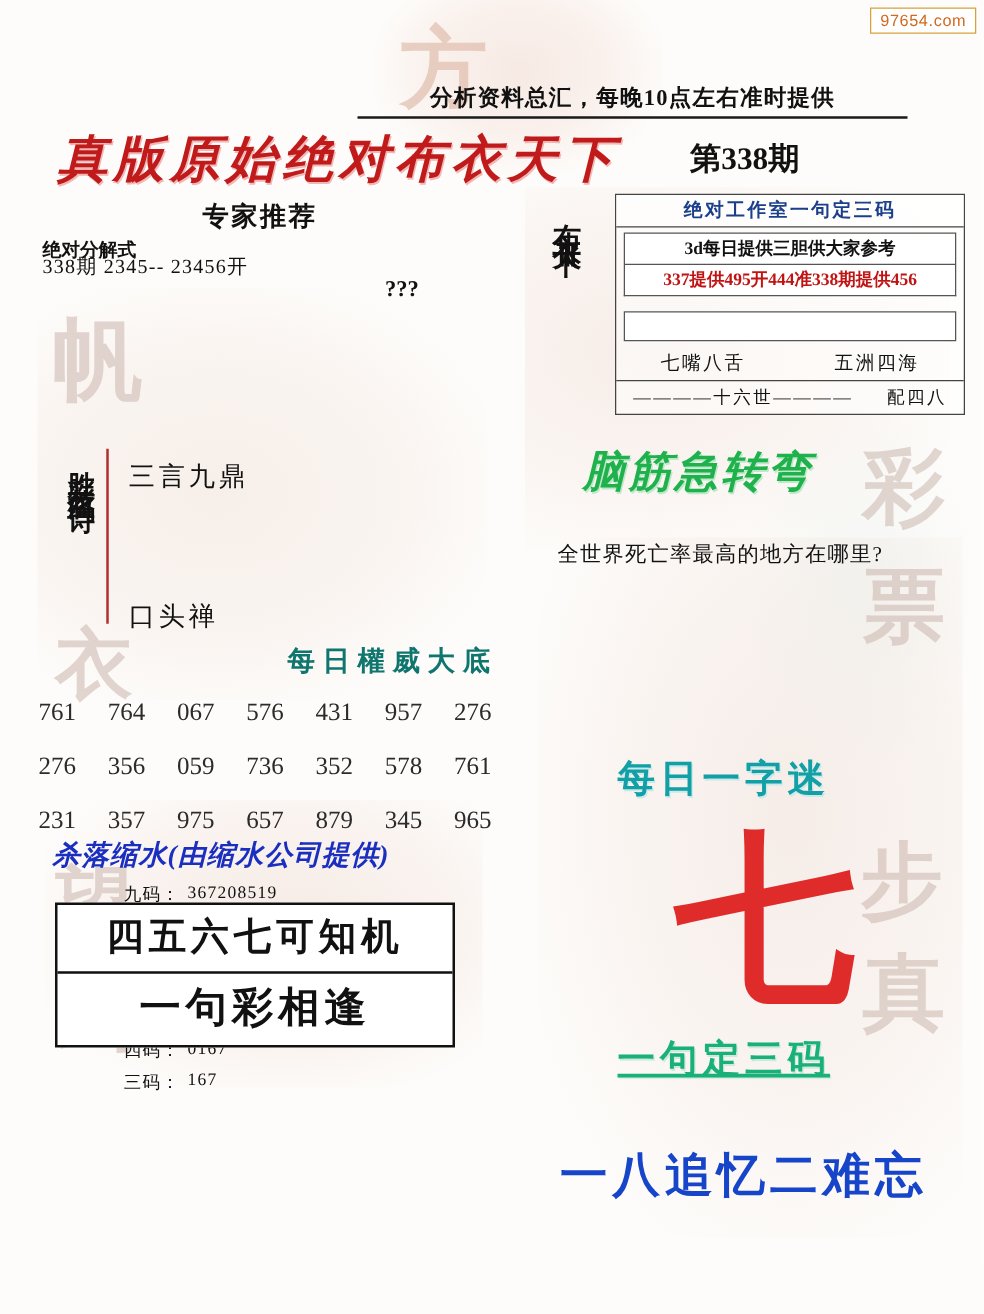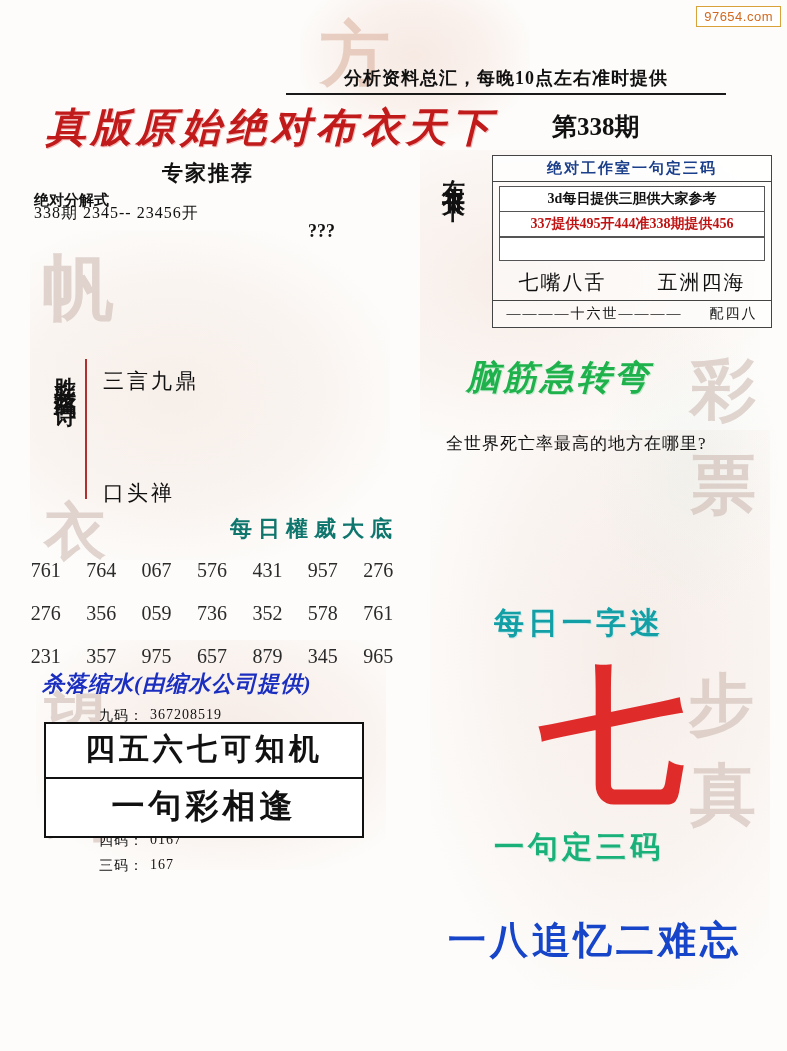--- a/index.html
+++ b/index.html
@@ -318,33 +318,33 @@
     background: #ffffff;
   }
   .info-red {
     text-align: center;
     font-size: 14px;
     font-weight: bold;
     color: #c01414;
     padding: 3px 0;
     border: 1px solid #555;
     border-top: none;
-    margin: -4px 6px 0 6px;
+    margin: -4px 6px 12px 6px;
     background: #ffffff;
   }
   .info-blank {
     height: 22px;
     border: 1px solid #555;
     margin: 0 6px 6px 6px;
     background: #ffffff;
   }
   .info-two {
     display: flex;
     justify-content: space-around;
-    font-size: 20px;
+    font-size: 15px;
     color: #111;
     padding: 2px 0 4px;
     letter-spacing: 2px;
   }
   .info-foot {
     border-top: 1px solid #444;
     display: flex;
     justify-content: space-around;
     font-size: 14px;
     color: #111;
@@ -391,20 +391,21 @@
   }
   .three-code {
     position: absolute;
     left: 64px; top: 672px;
     font-size: 30px;
     font-weight: bold;
     color: #19b07a;
     letter-spacing: 4px;
     text-shadow: 1px 1px 0 #cce9dc;
     white-space: nowrap;
+    text-decoration: underline;
   }
   .bottom-line {
     position: absolute;
     left: 18px; top: 760px;
     font-size: 38px;
     font-weight: bold;
     color: #1645c9;
     letter-spacing: 4px;
     white-space: nowrap;
   }

